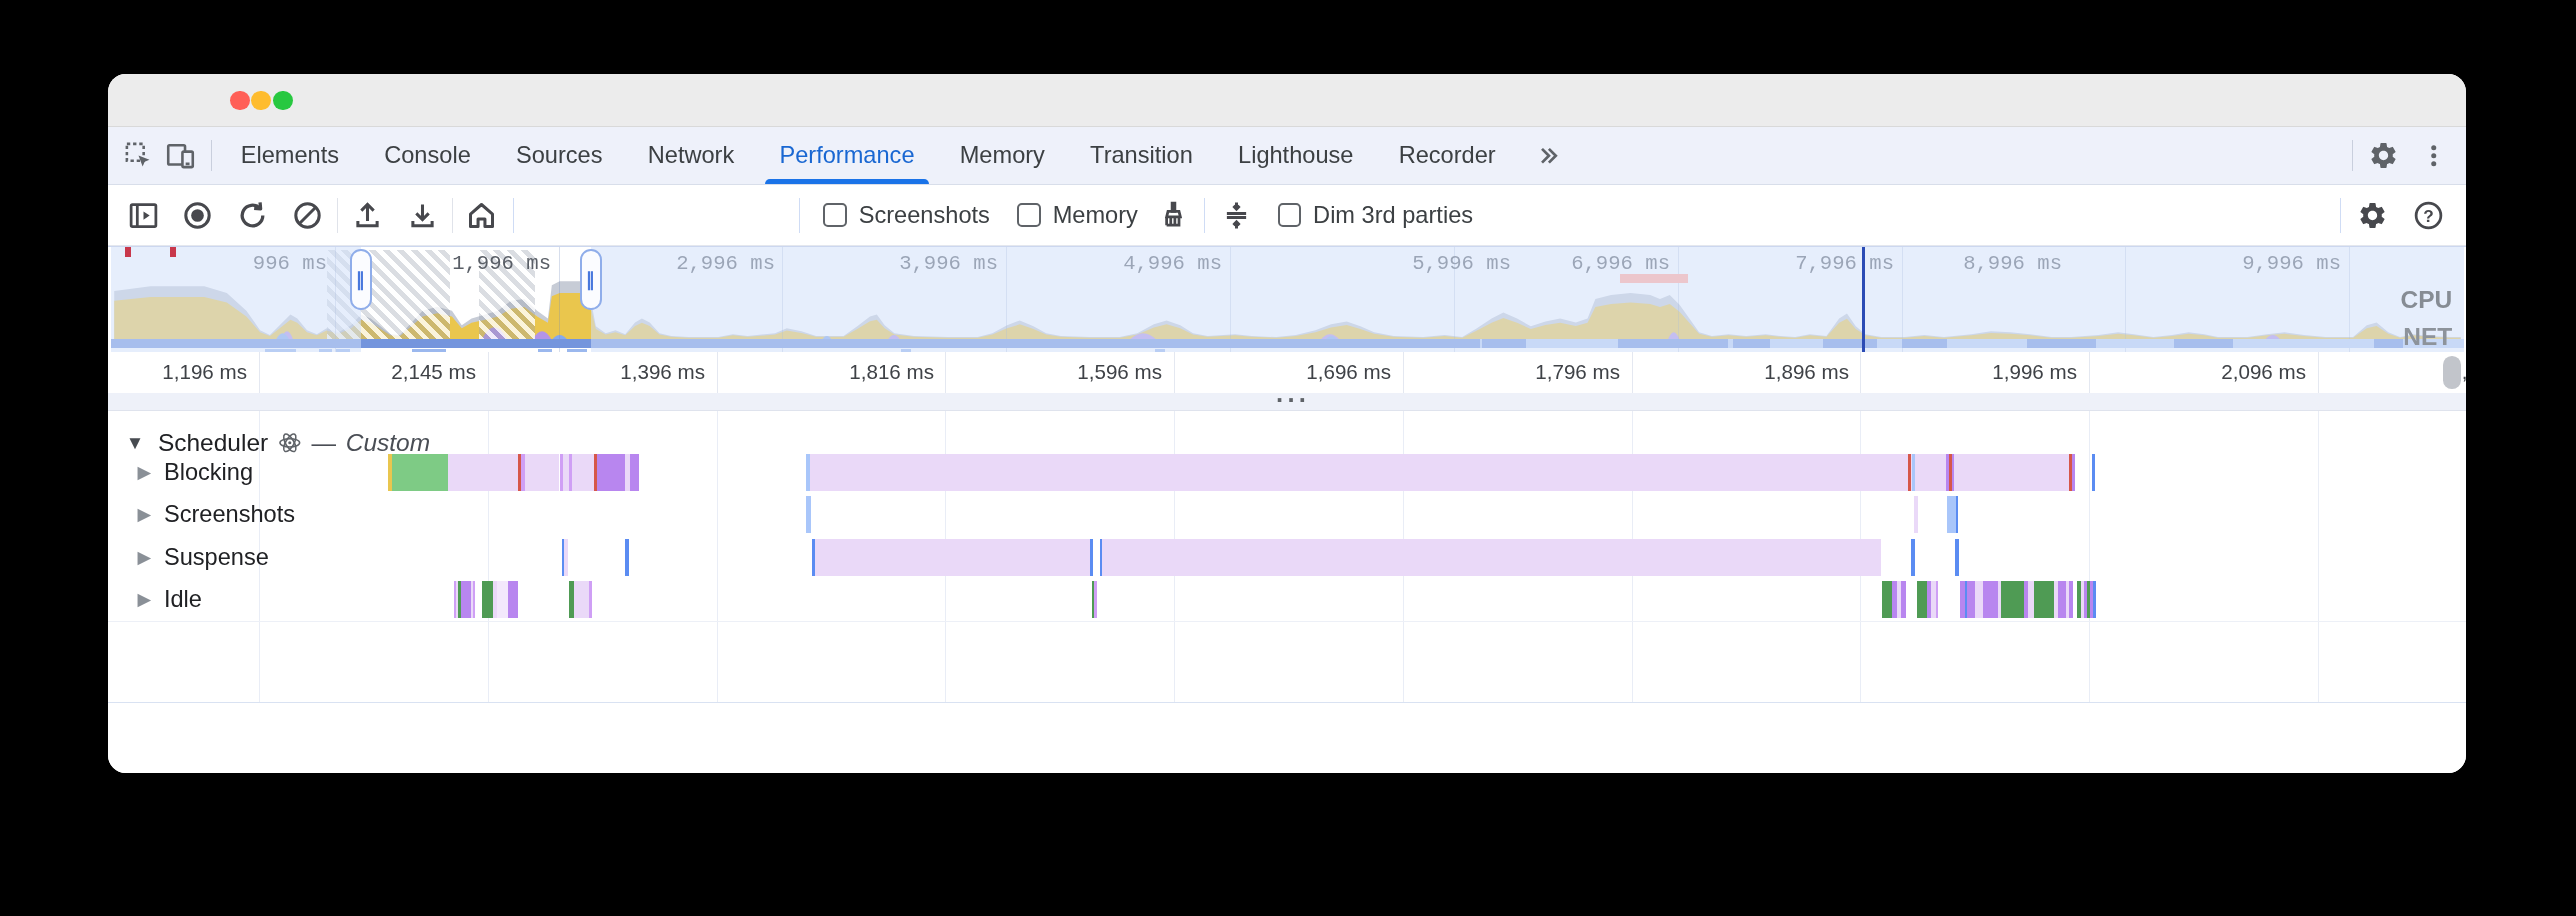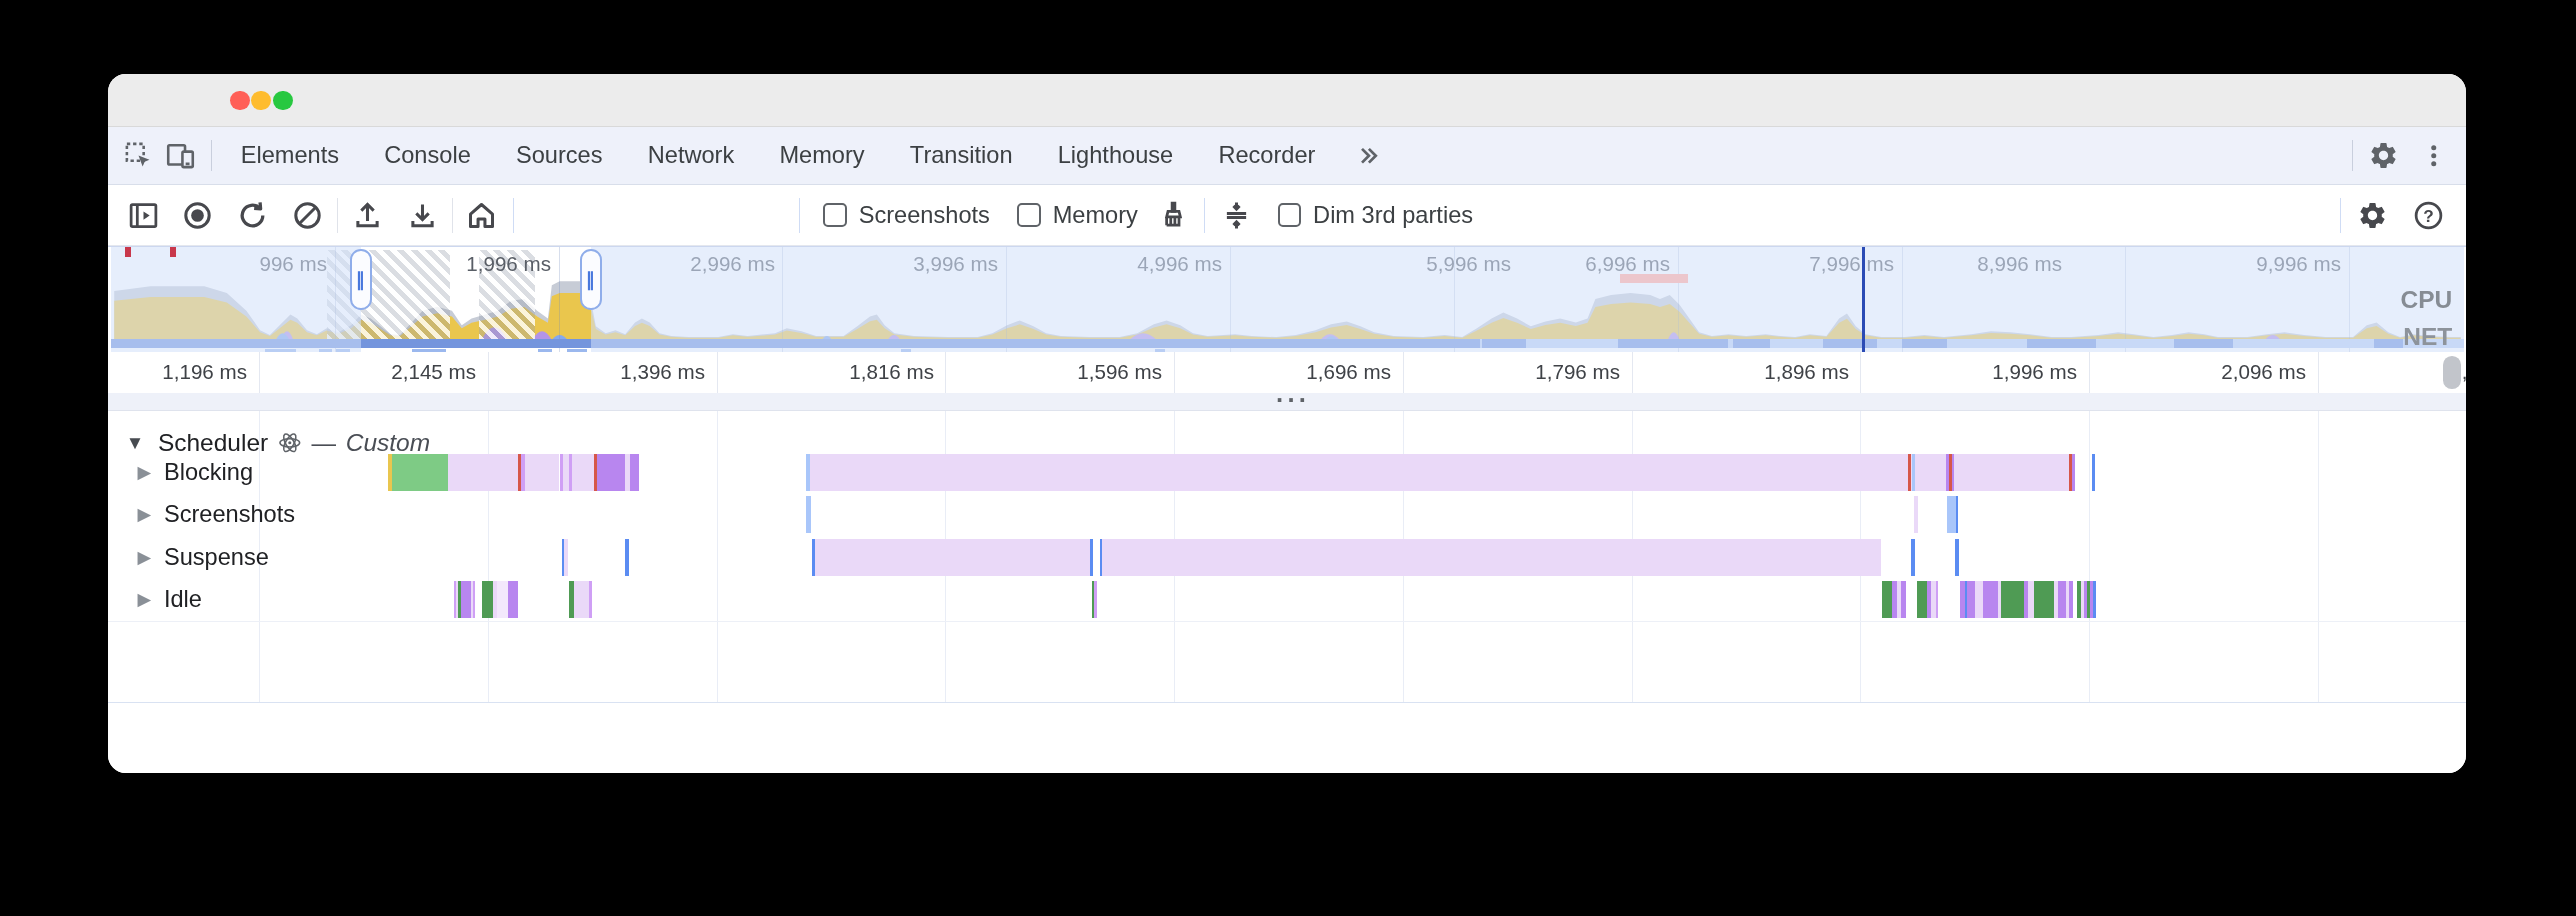--- a/index.html
+++ b/index.html
@@ -14,21 +14,21 @@
   .tab.active{color:#1967d2;}
   .tab.active::after{content:"";position:absolute;left:7.9px;right:7.9px;bottom:0;height:4.9px;border-radius:4.9px 4.9px 0 0;background:#1a73e8;}
   .toolbar{position:absolute;left:0;top:111px;width:100%;height:61px;background:#fff;border-bottom:1px solid #e4e7ee;display:flex;align-items:center;}
   .t-icon{width:43px;height:43px;display:flex;align-items:center;justify-content:center;border-radius:5.9px;flex:0 0 auto;}
   .vsep2{width:1px;height:35px;background:#e0e3ea;flex:0 0 auto;margin:0 7.9px;}
   .vsep3{width:1px;height:35px;background:#cfdcf5;flex:0 0 auto;margin:0 9.8px;}
   .chk{display:flex;align-items:center;gap:11.8px;font-size:23.6px;color:#3c4043;margin:0 13.7px;flex:0 0 auto;}
   .box{width:23.6px;height:23.6px;border:2.5px solid #5f6368;border-radius:4.9px;background:#fff;}
   .overview{position:absolute;left:0;top:172px;width:100%;height:106px;background:#fff;border-top:1px solid #ccd7ef;overflow:hidden;}
   .ov-grid{position:absolute;top:0;width:1px;height:106px;background:rgba(110,135,185,.28);}
-  .ov-label{position:absolute;top:4.9px;font-size:20.6px;color:#595e66;transform:translateX(-100%);white-space:nowrap;}
+  .ov-label{position:absolute;top:4.9px;font-size:20.6px;color:#595e66;transform:translateX(-100%);white-space:nowrap;font-family:Liberation Mono, monospace;}
   .dim{position:absolute;top:0;height:106px;background:rgba(210,224,250,.55);}
   .handle{position:absolute;top:2px;width:21.6px;height:61px;border-radius:10.8px;background:#fbfcff;border:2px solid #8fadea;display:flex;align-items:center;justify-content:center;color:#4878dd;font-size:18.7px;font-weight:bold;letter-spacing:1px;}
   .hatch{position:absolute;top:2.9px;height:90px;background:repeating-linear-gradient(45deg,rgba(255,255,255,.8) 0 4.9px,rgba(150,158,172,.35) 4.9px 9.8px);}
   .playhead{position:absolute;top:0;width:2.9px;height:106px;background:#2b4bb5;}
   .taskbar{position:absolute;height:9.8px;background:#ecc6cc;}
   .taskred{position:absolute;height:9.8px;background:#c8374b;}
   .netband,.netseg,.netsub{position:absolute;}
   .cpu-tag,.net-tag{position:absolute;right:13.7px;font-size:24.5px;font-weight:bold;color:#868c94;}
   .cpu-tag{top:39px;}
   .net-tag{top:76px;color:#8d939b;}
@@ -78,20 +78,21 @@
       </svg>
     </div>
     <div style="width:13.7px;flex:0 0 auto;"></div>
     <div class="vsep"></div>
     <div style="width:5.9px;flex:0 0 auto;"></div>
     <div id="tabs-container" style="display:flex;height:100%;align-items:center;">
         <div class="tab">Elements</div>
         <div class="tab">Console</div>
         <div class="tab">Sources</div>
         <div class="tab">Network</div>
+        <div class="tab active">Performance</div>
         <div class="tab">Memory</div>
         <div class="tab">Transition</div>
         <div class="tab">Lighthouse</div>
         <div class="tab">Recorder</div>
       </div>
     <div class="tab" style="padding:0 15.7px;">
       <svg class="icon" width="27.5" height="27.5" viewBox="0 0 24 24" fill="none" stroke="#5f6368" stroke-width="2.4">
         <path d="M7 6 L13 12 L7 18"></path>
           <path d="M13 6 L19 12 L13 18"></path>
       </svg>

